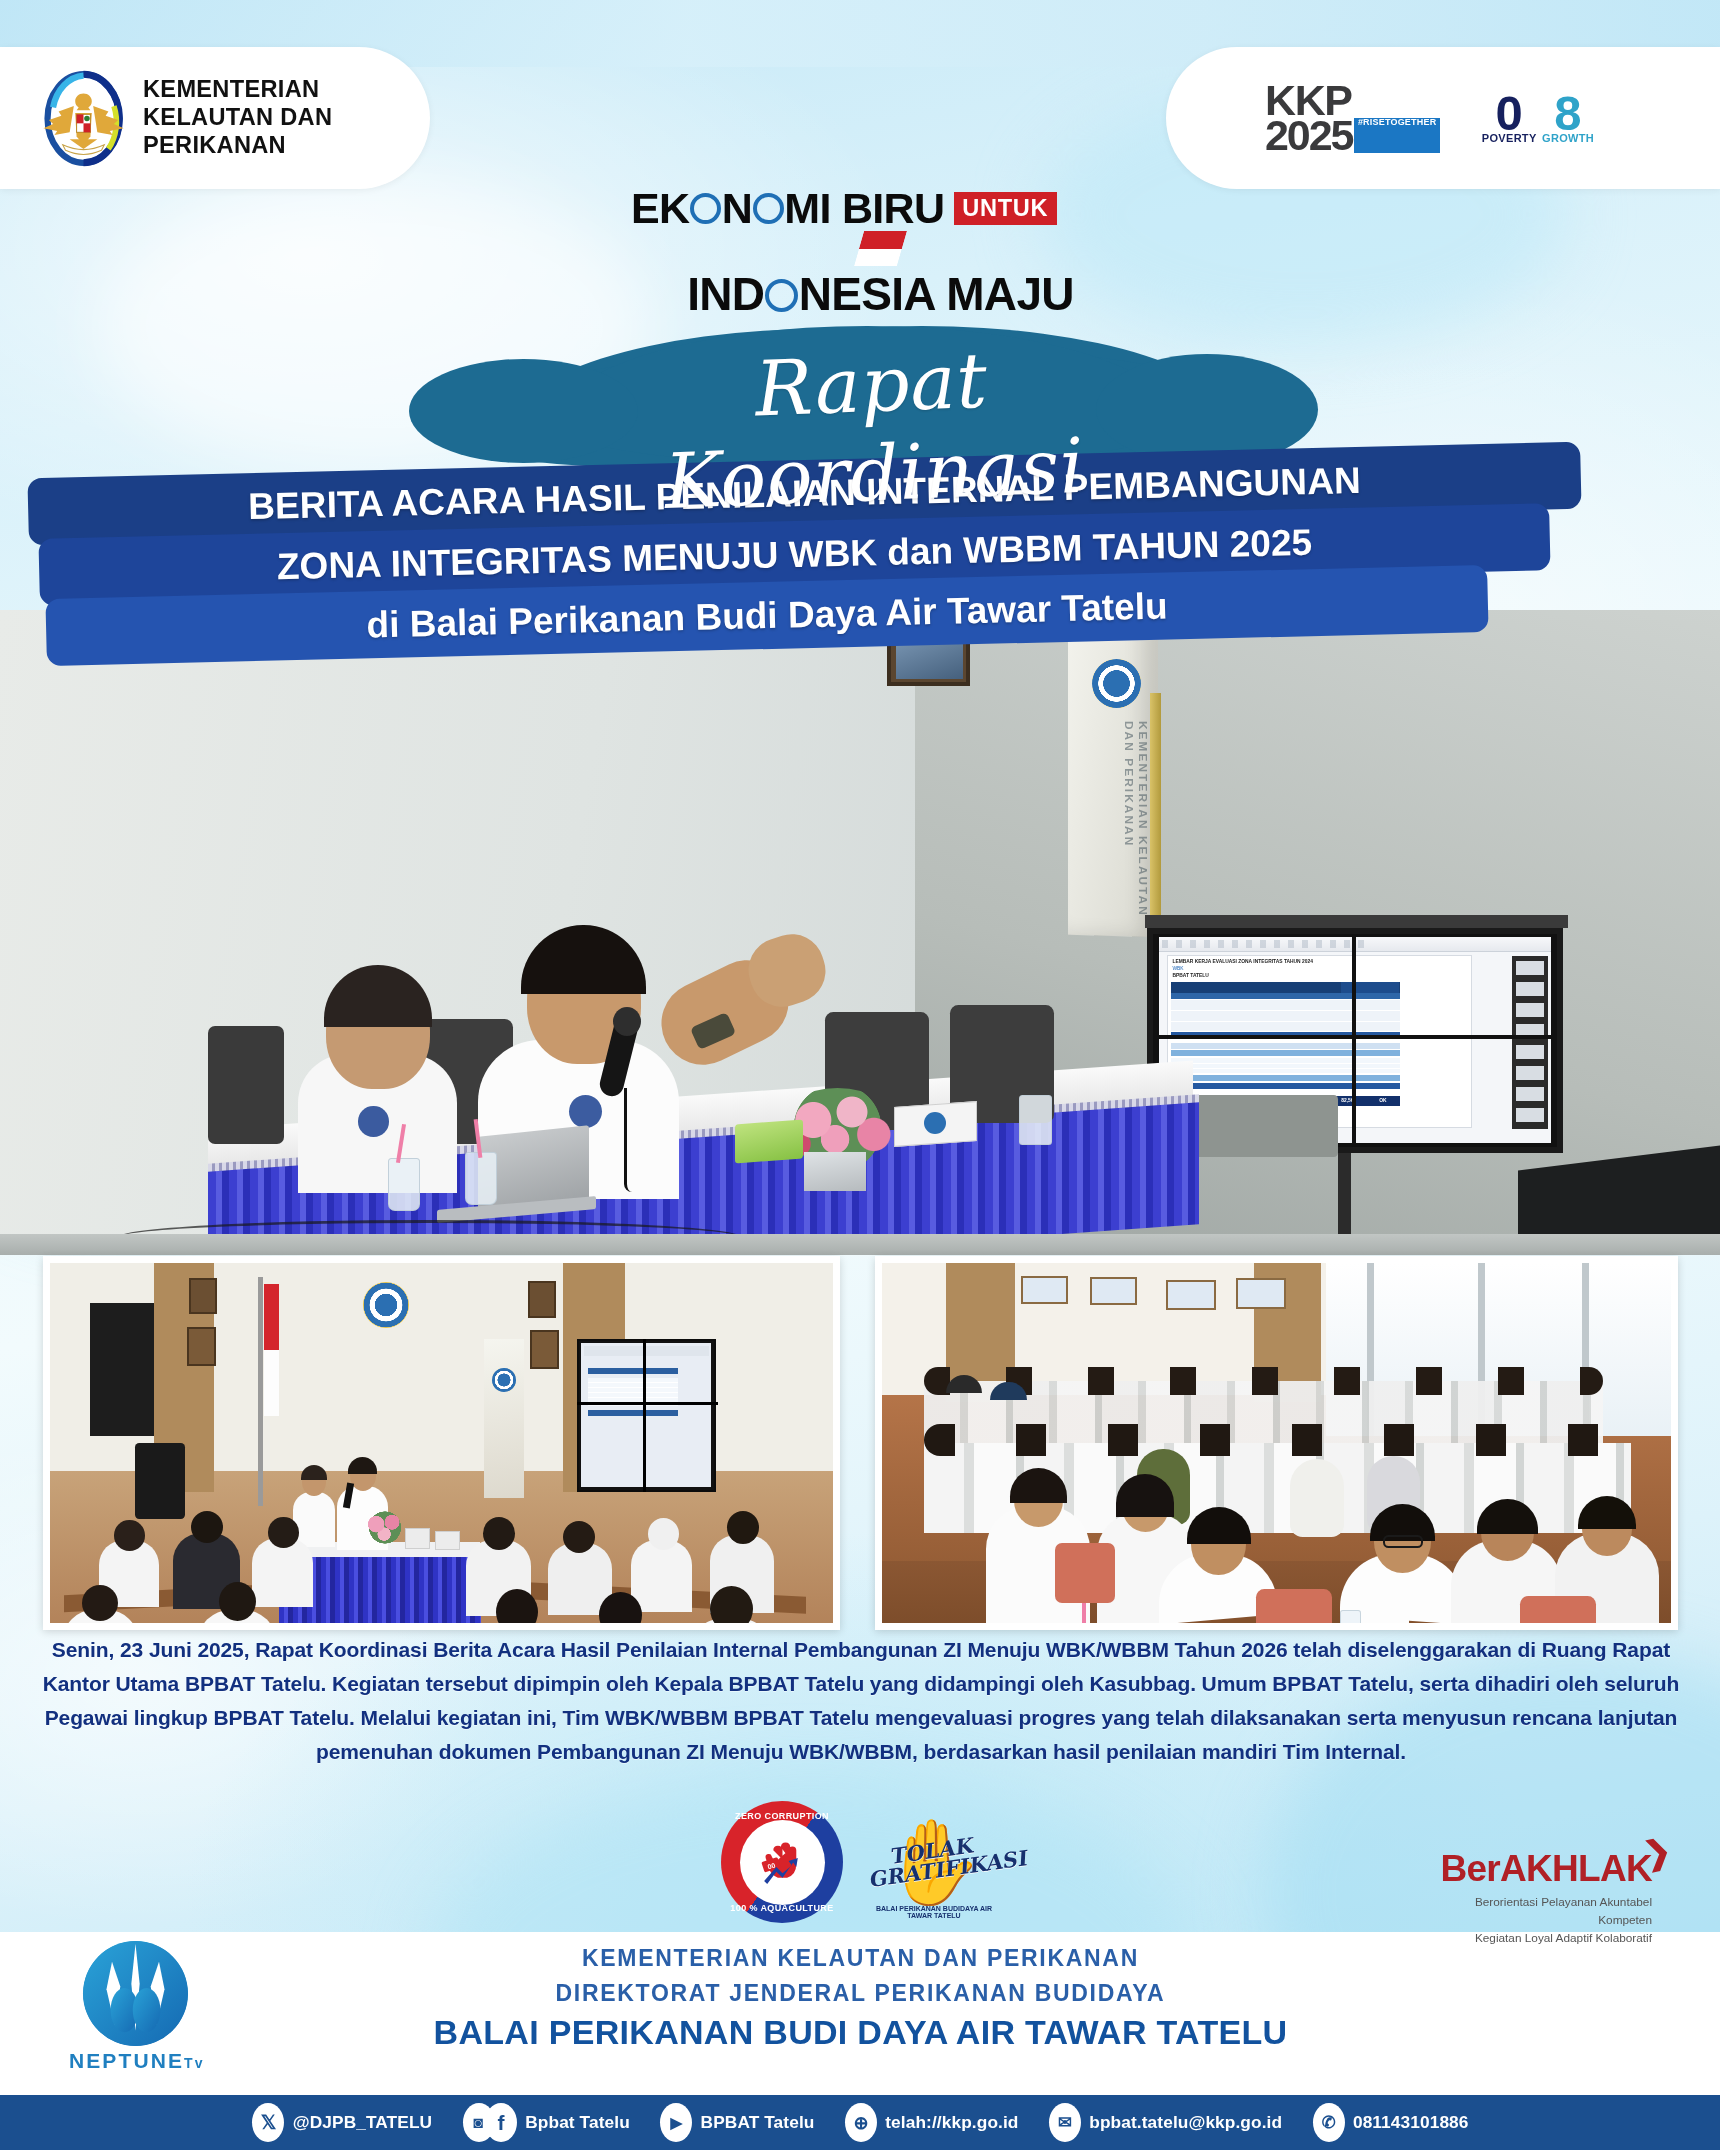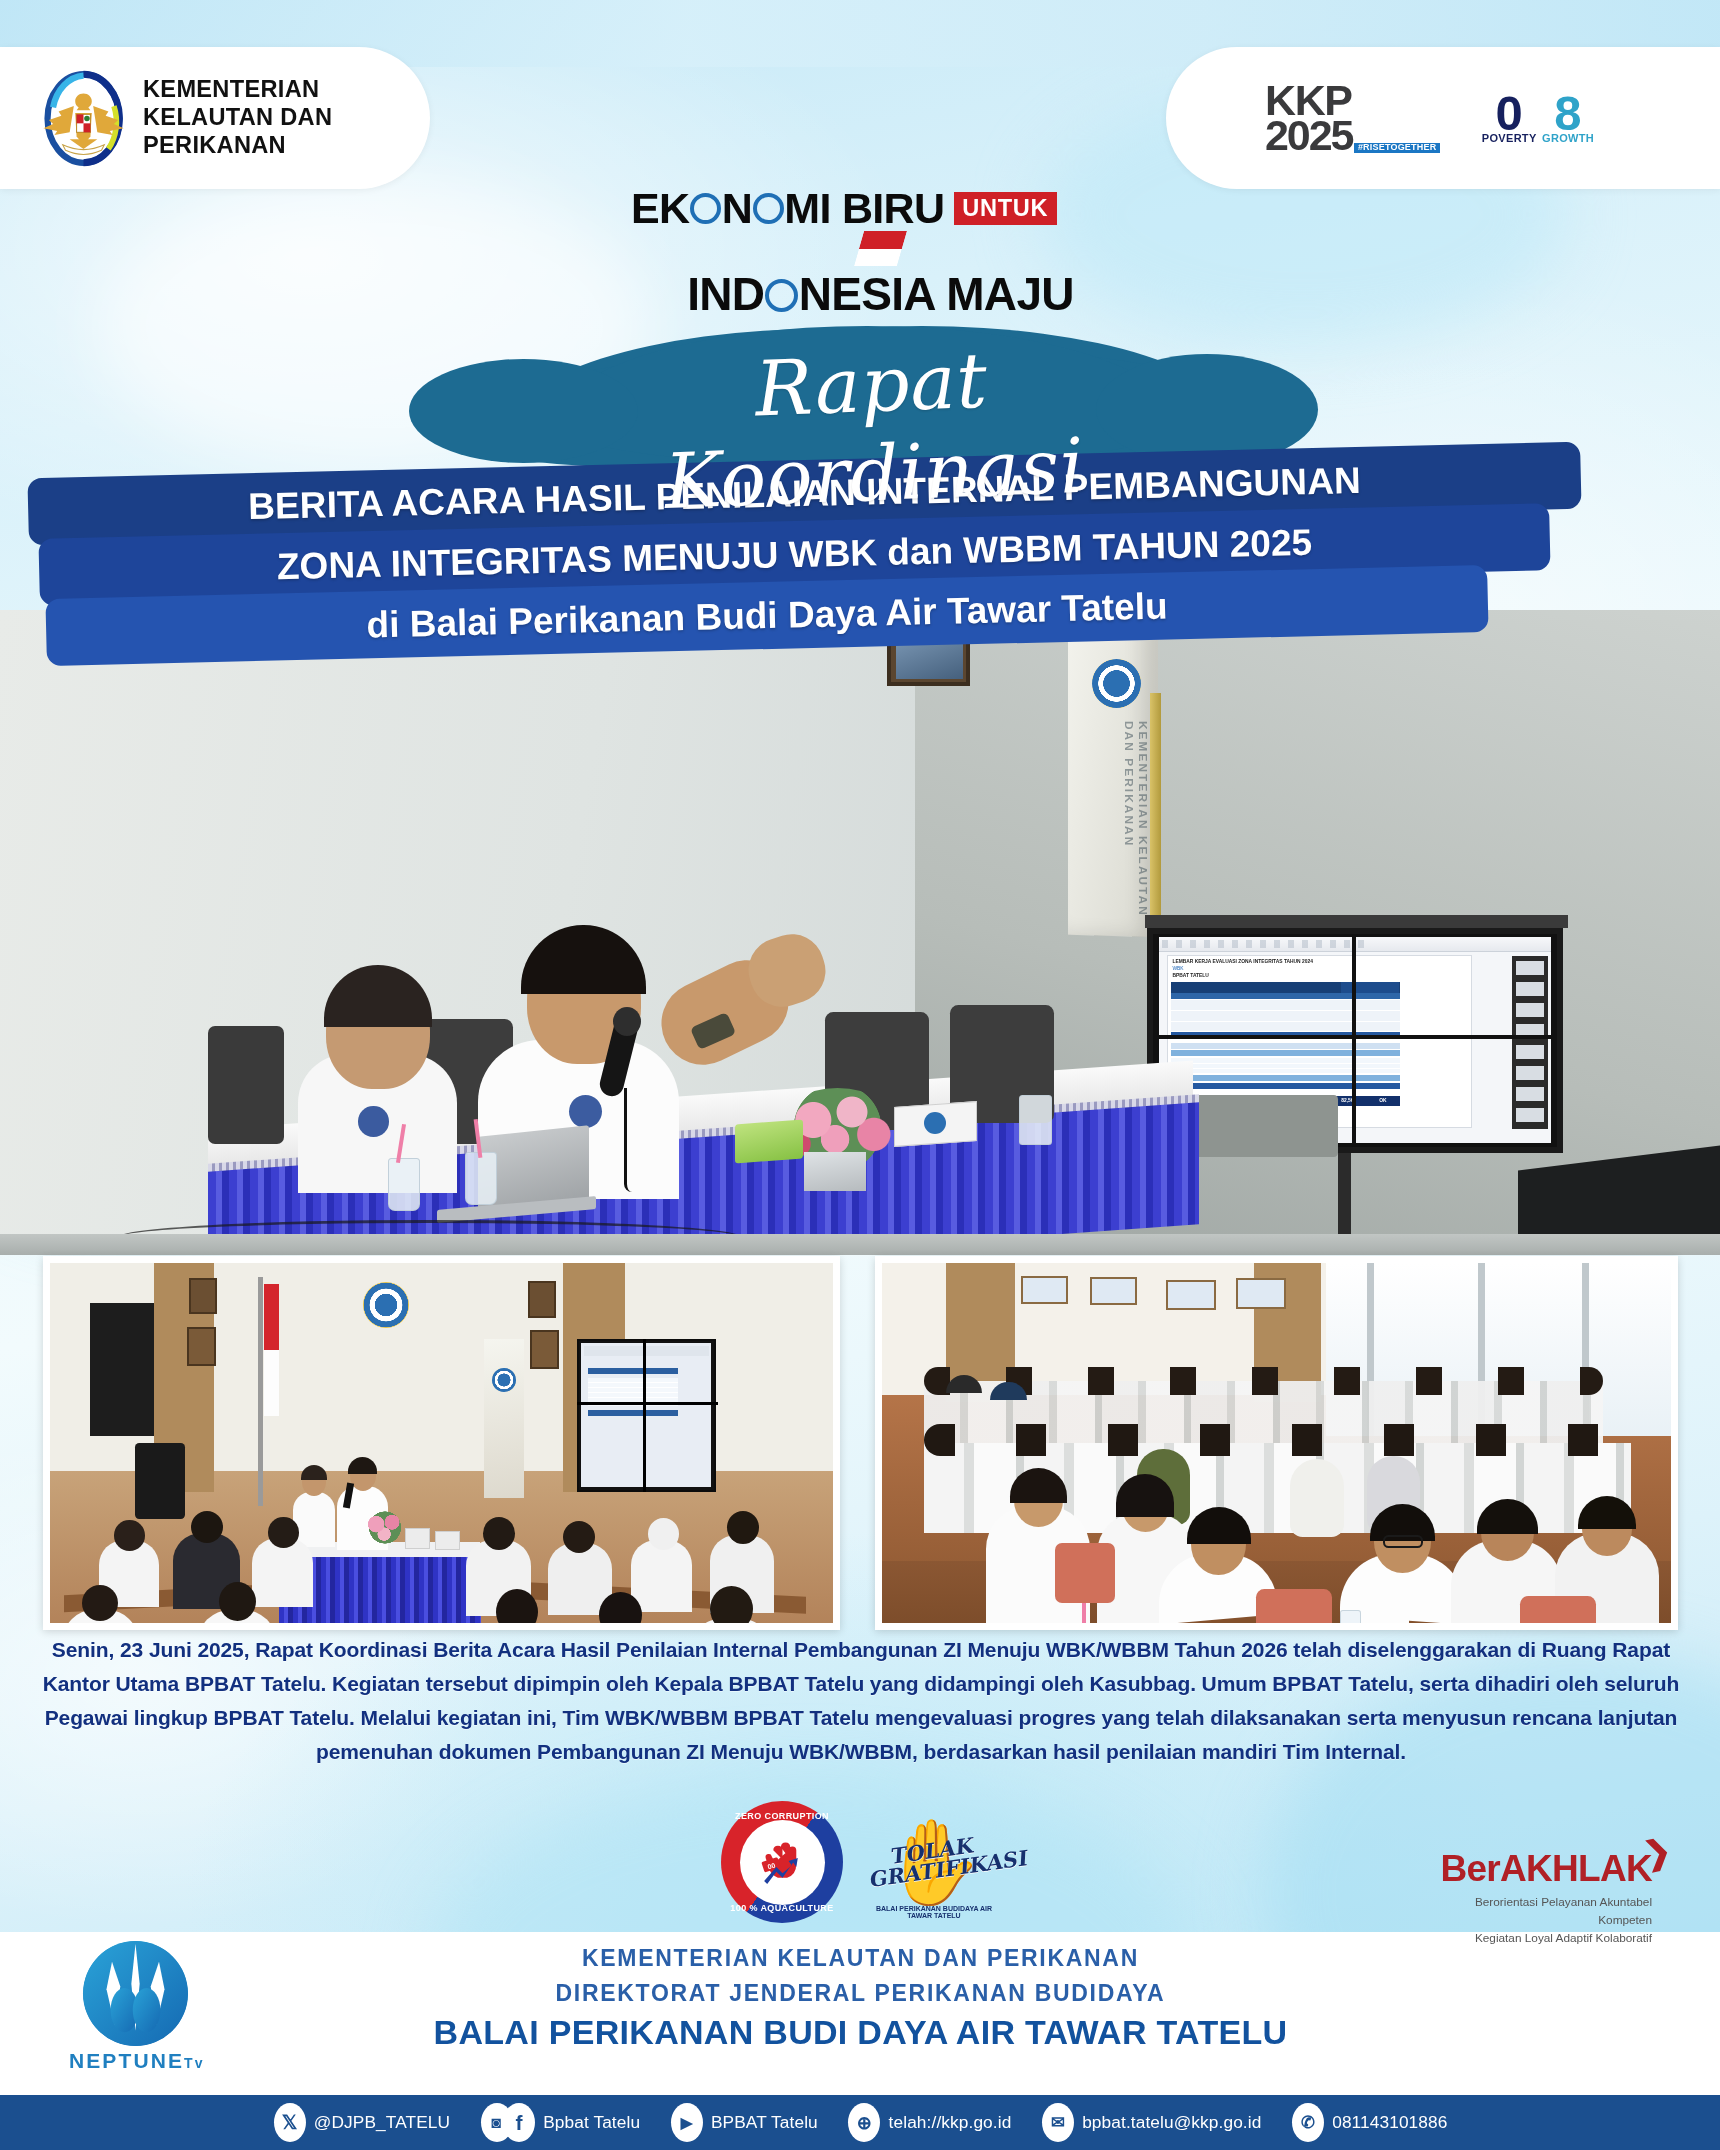--- a/index.html
+++ b/index.html
@@ -38,21 +38,21 @@
     font-size:23.6px; font-weight:700; letter-spacing:0.3px; color:#111; line-height:1.18;
   }
   .logo-pill-right {
     position:absolute; right:0; top:47px; height:142px; width:555px;
     background:#ffffff; border-radius:71px 0 0 71px;
     display:flex; align-items:center; justify-content:center; gap:42px; padding-right:28px;
     box-shadow:0 1.4px 7px rgba(0,0,0,.06);
   }
   .kkp2025 { display:flex; flex-direction:column; align-items:flex-start; line-height:.82; }
   .kkp2025 .l1 { font-size:43px; font-weight:900; color:#3a3a3c; letter-spacing:-1.4px; }
-  .kkp2025 .l2row { display:flex; align-items:flex-end; }
+  .kkp2025 .l2row { display:flex; }
   .kkp2025 .l2 { font-size:43px; font-weight:900; color:#3a3a3c; letter-spacing:-2.1px; }
   .kkp2025 .tag { background:#1b77c4; color:#fff; font-size:9px; font-weight:700;
     padding:1.4px 3.5px; margin-left:2.1px; letter-spacing:0.2px; }
   .pangan { position:relative; }
   .pangan .w1 { font-size:40px; font-weight:800; color:#1d3f8f; letter-spacing:-1.4px; }
   .pangan .w2 { font-size:40px; font-weight:800; color:#2f9fd8; letter-spacing:-1.4px; }
   .pg08 { display:flex; align-items:flex-start; gap:5.5px; }
   .pg08 .z, .pg08 .e { display:flex; flex-direction:column; align-items:center; line-height:.85; }
   .pg08 .num { font-size:49px; font-weight:900; }
   .pg08 .z .num { color:#16205e; }
@@ -185,21 +185,21 @@
     font-weight:900; transform:rotate(-12deg); }
   .berakhlak .sm { font-size:11.8px; color:#555; line-height:1.5; margin-top:4.2px; }
   
   #contactbar { position:absolute; left:0; top:2095px; width:1721px; height:55px;
     background:#1b4f8f; display:flex; align-items:center; justify-content:center; gap:30.5px; }
   .ci { display:flex; align-items:center; gap:8.3px; }
   .ci .dot { width:32px; height:39px; border-radius:50%; background:#fff;
     display:flex; align-items:center; justify-content:center; color:#1b4f8f;
     font-size:19.4px; font-weight:900; }
   .ci .dot.fb { background:#fff; color:#1b4f8f; margin-left:-9.7px; }
-  .ci .txt { color:#fff; font-size:17.3px; font-weight:400; letter-spacing:0.1px; }
+  .ci .txt { color:#fff; font-size:17.3px; font-weight:700; letter-spacing:0.1px; }
   .pairdots { display:flex; align-items:center; }
 </style>
 </head>
 <body>
 
 <div id="poster">
 
   <div class="wc" style="left:-125px;top:797px;width:527px;height:430px;background:rgba(138,211,238,.40);"></div>
   <div class="wc" style="left:1262px;top:1650px;width:624px;height:485px;background:rgba(150,216,240,.42);"></div>
   <div class="wc" style="left:430px;top:1775px;width:763px;height:361px;background:rgba(172,226,244,.45);"></div>

